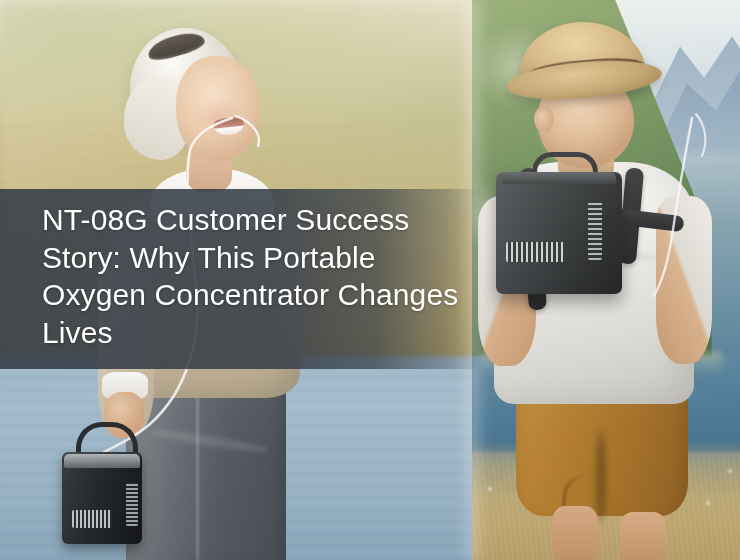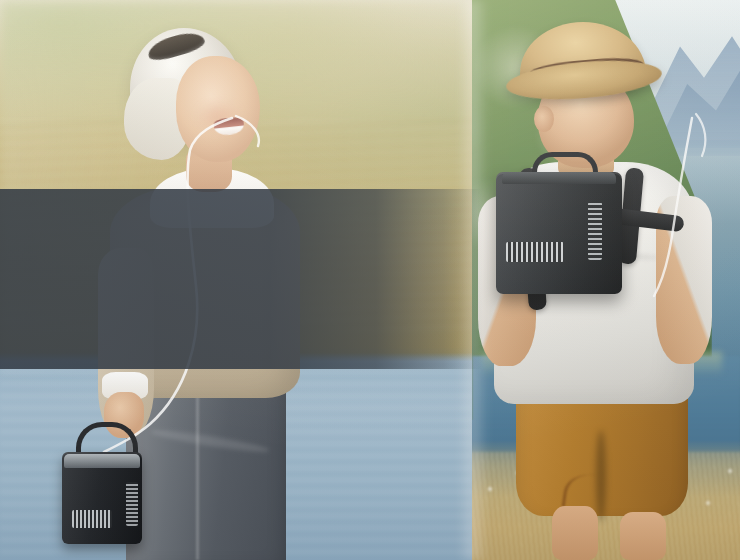--- a/index.html
+++ b/index.html
@@ -630,14 +630,15 @@
         <div class="poc-back-vent"></div>
         <div class="poc-back-vent2"></div>
       </div>
     </div>
 
     <div class="seam"></div>
     <div class="grade"></div>
   </div>
 
   <div class="overlay-band"></div>
+  <h1 class="headline">NT-08G Customer Success Story: Why This Portable Oxygen Concentrator Changes Lives</h1>
 
 </div>
 
 </body></html>

